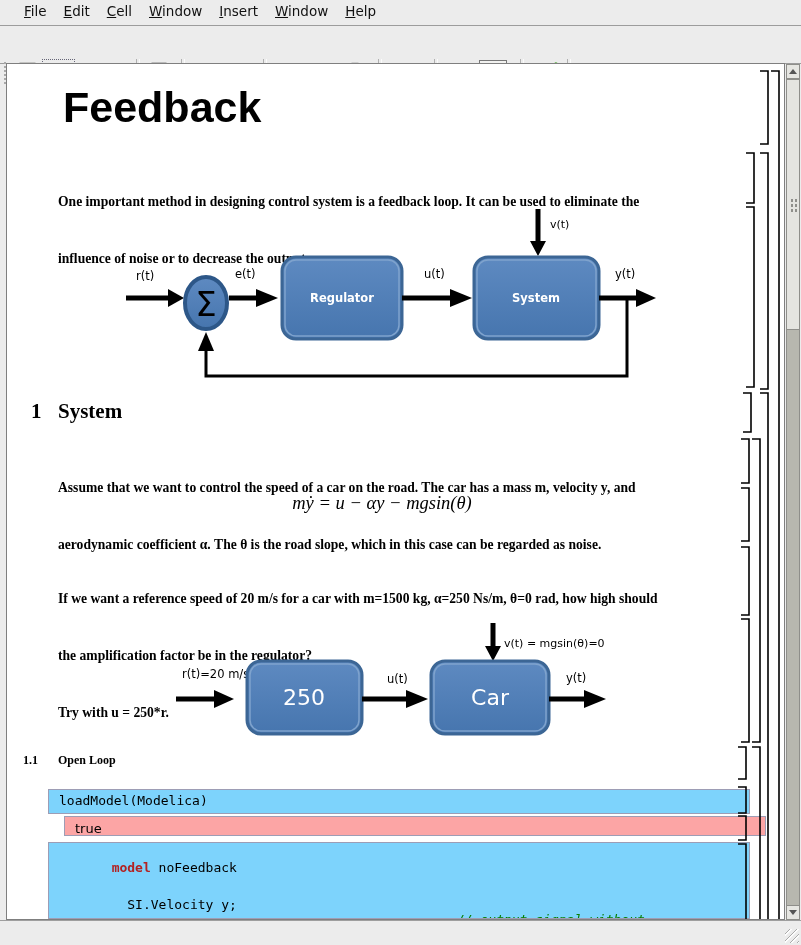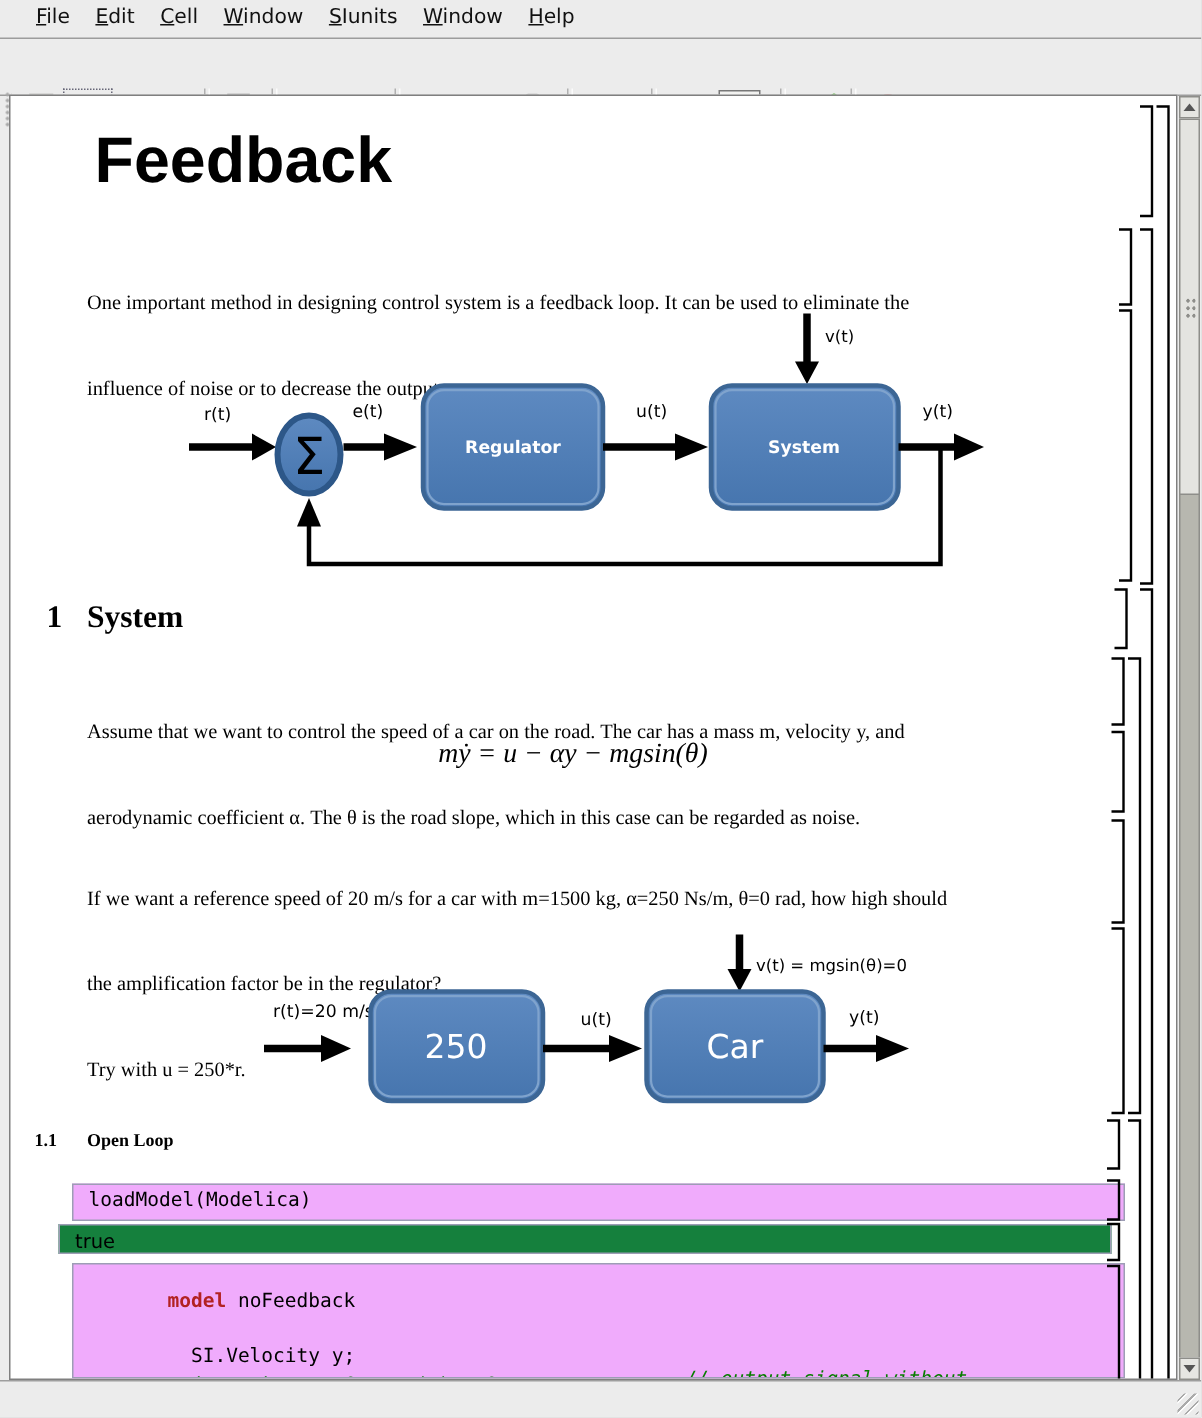--- a/index.html
+++ b/index.html
@@ -28,29 +28,29 @@
      border:1px solid #777;background:#f2f2f0;text-align:center;
      font-size:14px;color:#222;line-height:26px;}
   #underline-btn span{text-decoration:underline;font-family:"DejaVu Serif",serif;}
   
   #viewport{position:absolute;left:6px;top:63px;width:779px;height:857px;
             background:#ffffff;border:1px solid #7f7f7f;box-sizing:border-box;overflow:hidden;}
   .abs{position:absolute;}
   #doc-title{left:62px;top:82px;font-family:"Liberation Sans",sans-serif;
              font-weight:bold;font-size:43px;color:#000;letter-spacing:0px;text-align:right;}
   .bodytext{font-family:"Liberation Serif",serif;font-size:13.6px;color:#000;
-            line-height:19px;white-space:pre;}
+            line-height:19px;white-space:pre;font-weight:bold;}
   #equation{left:57px;top:492px;width:648px;text-align:center;
             font-family:"Liberation Serif",serif;font-style:italic;font-size:18.5px;}
   .h1{font-family:"Liberation Serif",serif;font-weight:bold;font-size:21px;}
   .h2{font-family:"Liberation Serif",serif;font-weight:bold;font-size:12px;}
   
   .cell{position:absolute;left:47px;width:702px;box-sizing:border-box;
         border:1px solid #9d9db5;}
-  .lavender{background:#f0abfc;}
+  .lavender{background:#7dd3fc;}
   .mono{font-family:"DejaVu Sans Mono",monospace;font-size:13px;color:#000;white-space:pre;}
   .cline{position:absolute;left:0;right:0;padding-left:0;height:18px;}
   .kw{color:#b22222;font-weight:bold;}
   .cmt{color:#077d00;font-style:italic;}
   .cmt-col{position:absolute;left:408px;}
   
   .sb{position:absolute;left:786px;width:14px;box-sizing:border-box;}
   .sb-btn{background:#e6e6e2;border:1px solid #8e8e8a;}
   #sb-track{background:#b7b7af;border-left:1px solid #8e8e8a;border-right:1px solid #8e8e8a;}
   #sb-thumb{background:#e4e4e0;border:1px solid #8e8e8a;}
@@ -72,21 +72,21 @@
 </head>
 <body>
 
 <div id="app">
 
   <div id="menubar">
     <div class="menu-item">File</div>
     <div class="menu-item">Edit</div>
     <div class="menu-item">Cell</div>
     <div class="menu-item">Window</div>
-    <div class="menu-item">SIunits</div>
+    <div class="menu-item">Insert</div>
     <div class="menu-item">Window</div>
     <div class="menu-item">Help</div>
   </div>
 
   <div id="toolbar">
     <div id="tb-handle"></div>
 
     <div class="tbtn" style="left:16px">
       <svg width="26" height="26">
           <rect x="4" y="2" width="15" height="19" fill="#fdfdfb" stroke="#9a9a96"></rect>
@@ -308,21 +308,21 @@
       <polygon points="418,74 418,92 440,83" fill="#000"></polygon>
     </svg>
 
     <div class="abs h2" style="left:16px;top:689px">1.1</div>
     <div class="abs h2" style="left:51px;top:689px">Open Loop</div>
 
     <div class="cell lavender" style="left:41px;top:725px;height:25px">
       <div class="mono" style="position:absolute;left:10px;top:3px">loadModel(Modelica)</div>
     </div>
 
-    <div class="cell" style="left:32px;top:752px;height:20px;background:#15803d">
+    <div class="cell" style="left:57px;top:752px;height:20px;background:#fca5a5">
       <div style="position:absolute;left:10px;top:4px;font-size:13px;font-family:'DejaVu Sans',sans-serif">true</div>
     </div>
 
     <div class="cell lavender" style="left:41px;top:778px;height:77px;overflow:hidden">
       <div class="cline mono" style="top:2px">
         <span class="kw">model</span><span> noFeedback</span>
       </div>
       <div class="cline mono" style="top:39px">
         <span>  SI.Velocity y;</span>
         <span class="cmt cmt-col">// output signal without</span>

